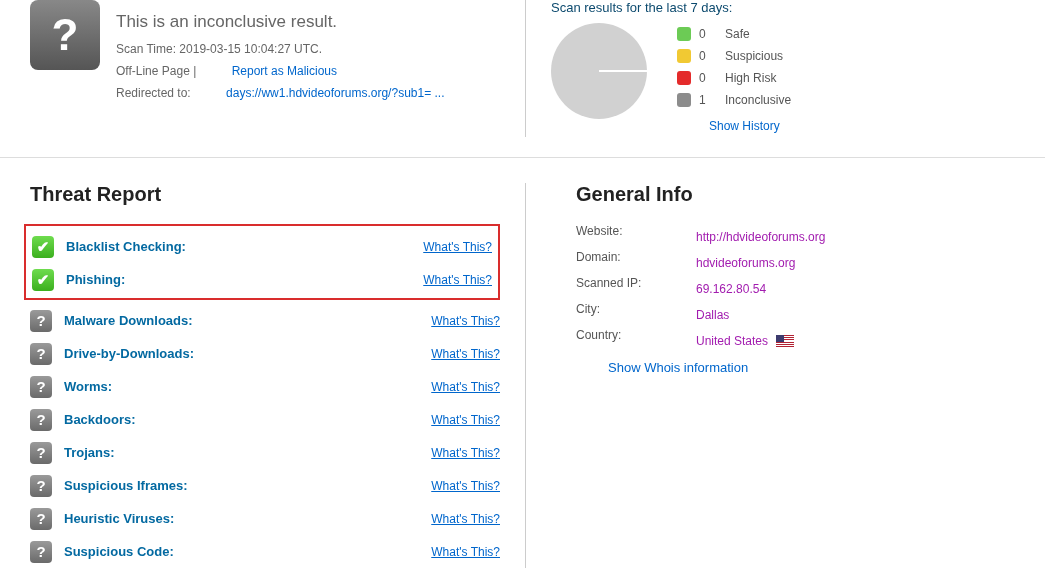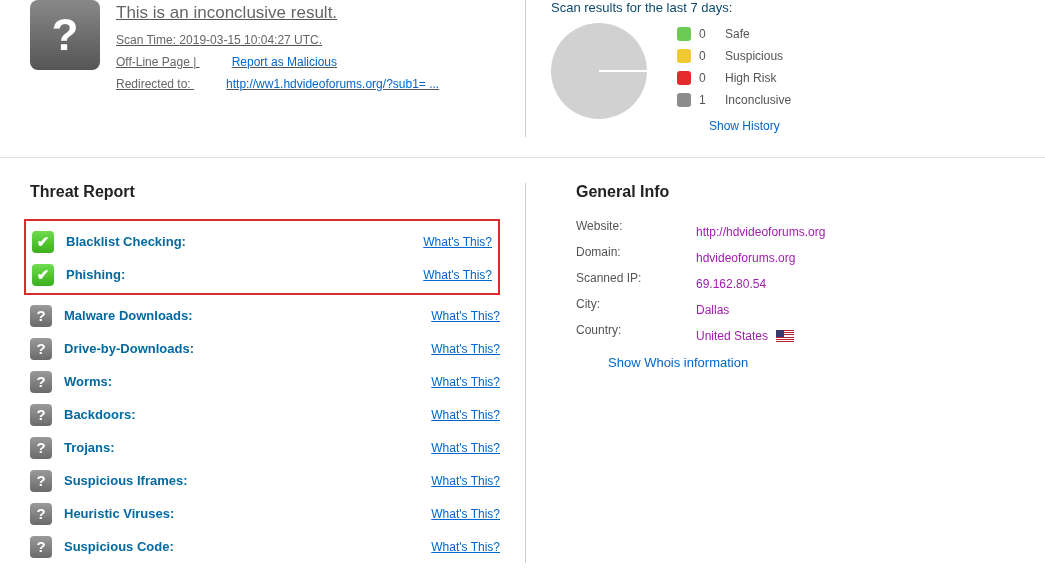--- a/index.html
+++ b/index.html
@@ -27,21 +27,21 @@
     width: 70px;
     height: 70px;
     border-radius: 8px;
     background: linear-gradient(#888, #555);
     display: flex;
     align-items: center;
     justify-content: center;
     flex-shrink: 0;
   }
   .result-icon span { color: #fff; font-size: 44px; font-weight: bold; }
-  .result-text { padding-top: 3px; text-decoration: underline; }
+  .result-text { padding-top: 12px; }
   .result-title { font-size: 17px; color: #666; margin-bottom: 10px; }
   .result-line { font-size: 12px; color: #666; margin-bottom: 8px; }
   .link { color: #0066cc; text-decoration: none; cursor: pointer; margin-left: 32px; }
   .vsep {
     width: 1px;
     background: #ccc;
     margin: 0 25px;
     align-self: stretch;
   }
   .right-col { flex: 1; }
@@ -71,21 +71,21 @@
   .sw-susp { background: #F1C933; }
   .sw-high { background: #E42B2B; }
   .sw-inc  { background: #8C8C8C; }
   .show-history { margin-top: 4px; }
   .bottom {
     display: flex;
     padding: 0 30px;
   }
   .tr-col { flex: 0 0 470px; }
   .gi-col { flex: 1; margin-left: 50px; }
-  .section-title { font-size: 16px; font-weight: bold; color: #222; margin-bottom: 18px; }
+  .section-title { font-size: 20px; font-weight: bold; color: #222; margin-bottom: 18px; }
   .highlight-box {
     border: 2px solid #d92d2d;
     padding: 4px 6px 2px 6px;
     margin-left: -6px;
     margin-bottom: 4px;
   }
   .tr-row {
     display: flex;
     align-items: center;
     height: 33px;
@@ -127,21 +127,21 @@
       </div>
     <div class="result-text">
       <div class="result-title">This is an inconclusive result.</div>
       <div class="result-line">
         <span>Scan Time: </span><span>2019-03-15 10:04:27 UTC.</span>
       </div>
       <div class="result-line">
         <span>Off-Line Page | </span><a class="link">Report as Malicious</a>
       </div>
       <div class="result-line">
-        <span>Redirected to:  </span><a class="link">http://ww1.hdvideoforums.org/?sub1= ...</a>
+        <span>Redirected to:  </span><a class="link">days://ww1.hdvideoforums.org/?sub1= ...</a>
       </div>
     </div>
   </div>
   <div class="vsep"></div>
   <div class="right-col">
     <div class="scan-title">Scan results for the last 7 days:</div>
     <div class="scan-body">
       <div class="pie"></div>
       <div class="legend">
         <div class="legend-row"><span class="swatch sw-safe"></span><span>0</span>&nbsp;<span>Safe</span></div>

